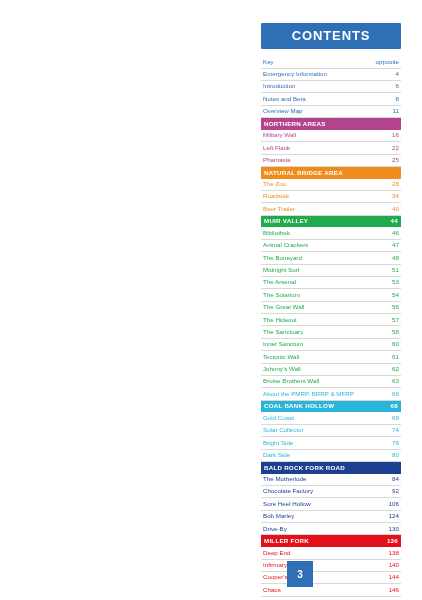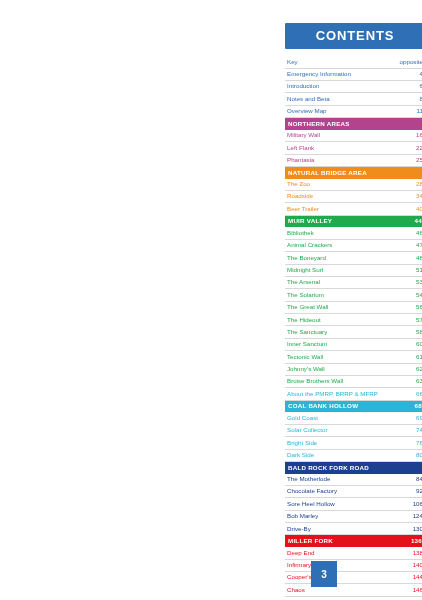--- a/index.html
+++ b/index.html
@@ -12,21 +12,20 @@
     height: 600px;
     font-family: "Liberation Sans", sans-serif;
     overflow: hidden;
   }
   .page {
     position: relative;
     width: 334px;
     height: 600px;
     background: #ffffff;
     box-sizing: border-box;
-    margin-left: 24px;
   }
   .toc-wrap {
     position: absolute;
     left: 261px;
     top: 23px;
     width: 140px;
   }
   .toc-header {
     background: #2f6fb5;
     color: #ffffff;

